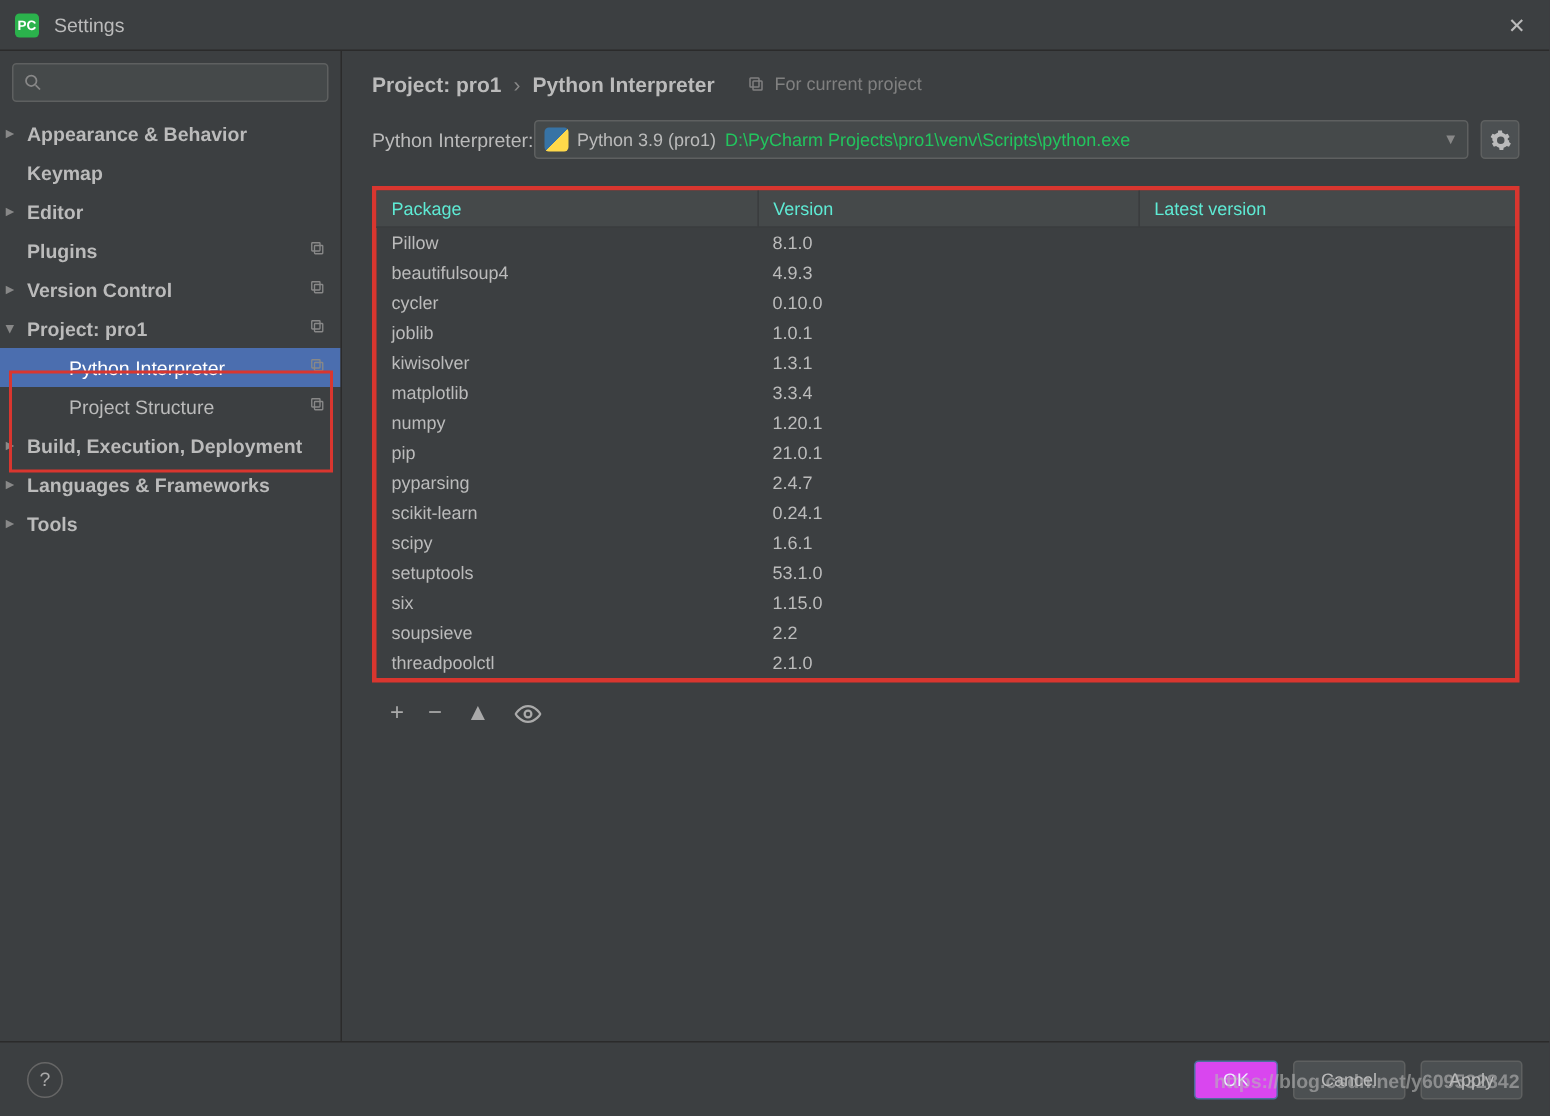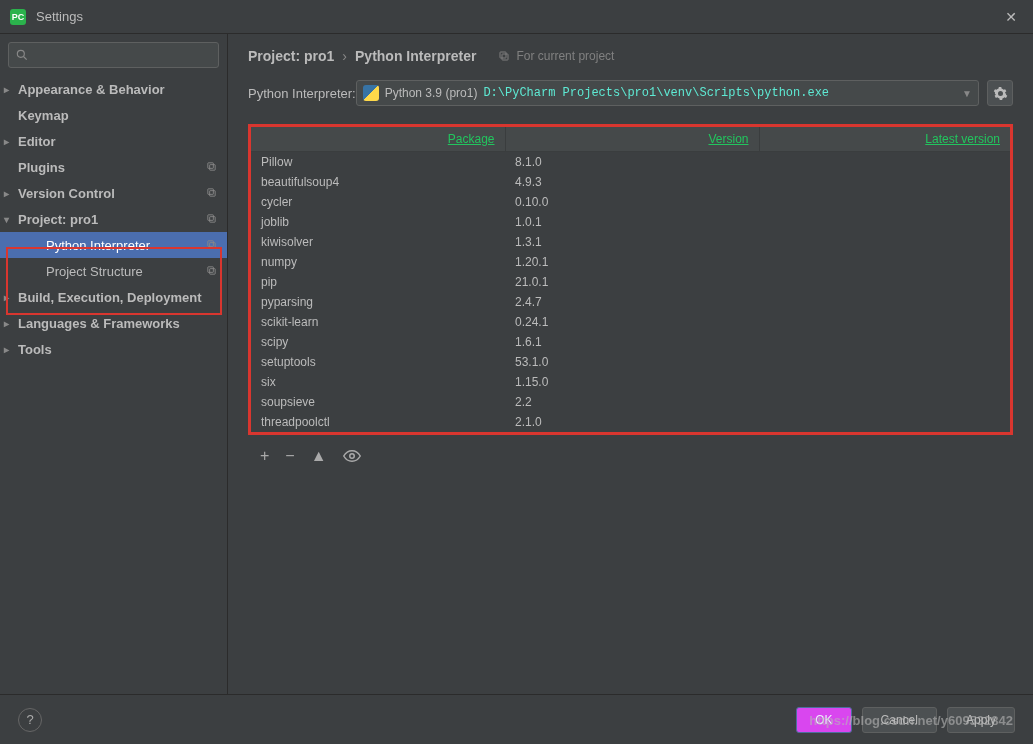--- a/index.html
+++ b/index.html
@@ -30,27 +30,27 @@
   .breadcrumb { display: flex; align-items: center; font-size: 14px; color: #bbbbbb; font-weight: bold; margin-bottom: 16px; }
   .breadcrumb .sep { color: #888; margin: 0 8px; font-weight: normal; }
   .breadcrumb .for-project { margin-left: 22px; color: #808080; font-weight: normal; font-size: 12px; display: flex; align-items: center; }
   .breadcrumb .for-project svg { margin-right: 6px; }
   
   .interp-row { display: flex; align-items: center; margin-bottom: 18px; }
   .interp-label { font-size: 13px; color: #bbbbbb; }
   .interp-select { flex: 1; height: 26px; background: #45494a; border: 1px solid #5e6060; border-radius: 3px; display: flex; align-items: center; padding: 0 6px; cursor: pointer; font-size: 12px; }
   .interp-select .py-icon { width: 16px; height: 16px; background: linear-gradient(135deg, #3773a5 50%, #ffd94a 50%); border-radius: 3px; margin-right: 6px; }
   .interp-select .name { color: #bbbbbb; }
-  .interp-select .path { color: #5eead4; margin-left: 6px; font-family: Liberation Mono, monospace; }
+  .interp-select .path { color: #22c55e; margin-left: 6px; }
   .interp-select .dd { margin-left: auto; color: #888; font-size: 10px; }
   .gear-btn { width: 26px; height: 26px; margin-left: 8px; background: #4c5052; border: 1px solid #5e6060; border-radius: 3px; display: flex; align-items: center; justify-content: center; color: #bbb; cursor: pointer; }
   
   .table-wrap { position: relative; border: 3px solid #d9362f; }
   .pkg-table { width: 100%; border-collapse: collapse; font-size: 12px; }
-  .pkg-table th { text-align: right; font-weight: normal; background: #45494a; color: #22c55e; padding: 5px 10px; border-right: 1px solid #3a3d3e; border-bottom: 1px solid #3a3d3e; text-decoration: underline; }
+  .pkg-table th { text-align: left; font-weight: normal; background: #45494a; color: #5eead4; padding: 5px 10px; border-right: 1px solid #3a3d3e; border-bottom: 1px solid #3a3d3e; }
   .pkg-table th:last-child { border-right: none; }
   .pkg-table td { padding: 3px 10px; color: #bbbbbb; }
   .pkg-table td:first-child { width: 254px; }
   .pkg-table td:nth-child(2) { width: 254px; }
   
   .table-toolbar { display: flex; align-items: center; gap: 16px; padding: 8px 12px; margin-top: 4px; }
   .table-toolbar .tool-btn { color: #aaa; cursor: pointer; font-size: 16px; line-height: 1; }
   .table-toolbar .eye { display: inline-flex; }
   
   .footer { position: absolute; left: 0; right: 0; bottom: 0; height: 50px; border-top: 1px solid #2b2b2b; display: flex; align-items: center; padding: 0 18px; background: #3c3f41; }
@@ -202,20 +202,25 @@
               <td>joblib</td>
               <td>1.0.1</td>
               <td></td>
             </tr>
             <tr>
               <td>kiwisolver</td>
               <td>1.3.1</td>
               <td></td>
             </tr>
             <tr>
+              <td>matplotlib</td>
+              <td>3.3.4</td>
+              <td></td>
+            </tr>
+            <tr>
               <td>numpy</td>
               <td>1.20.1</td>
               <td></td>
             </tr>
             <tr>
               <td>pip</td>
               <td>21.0.1</td>
               <td></td>
             </tr>
             <tr>

